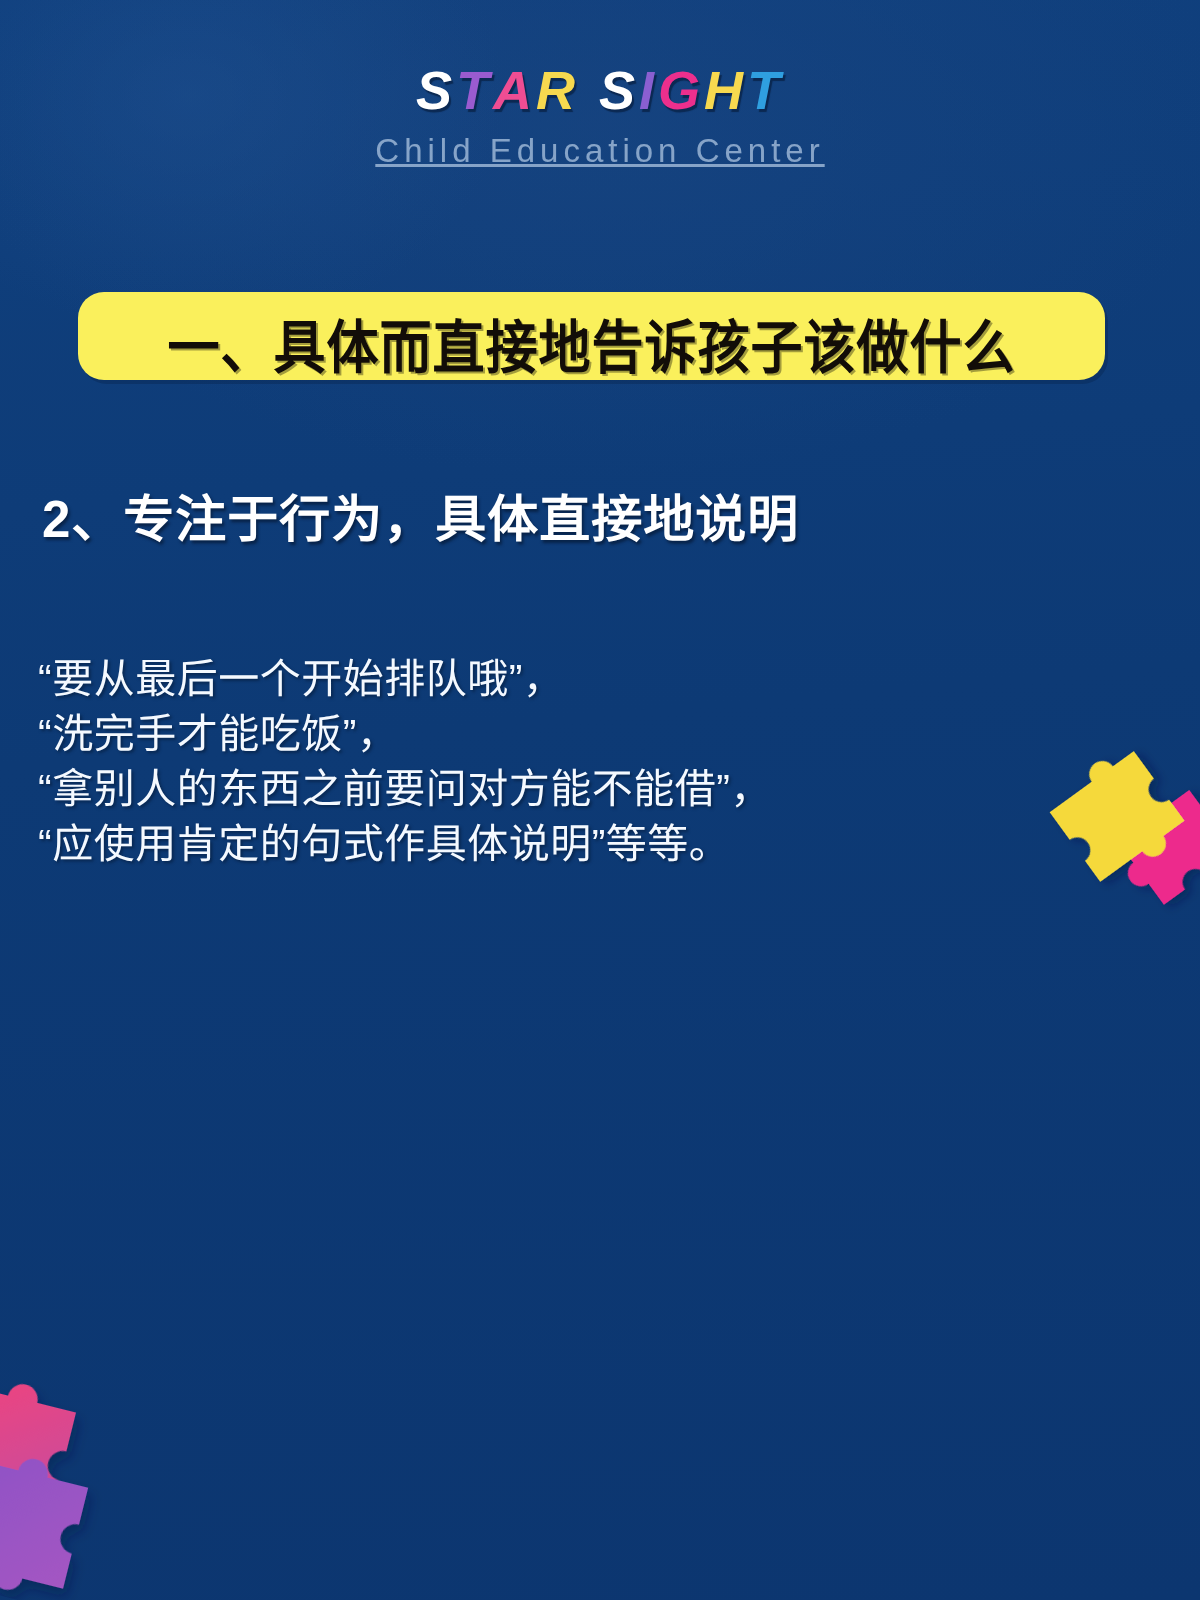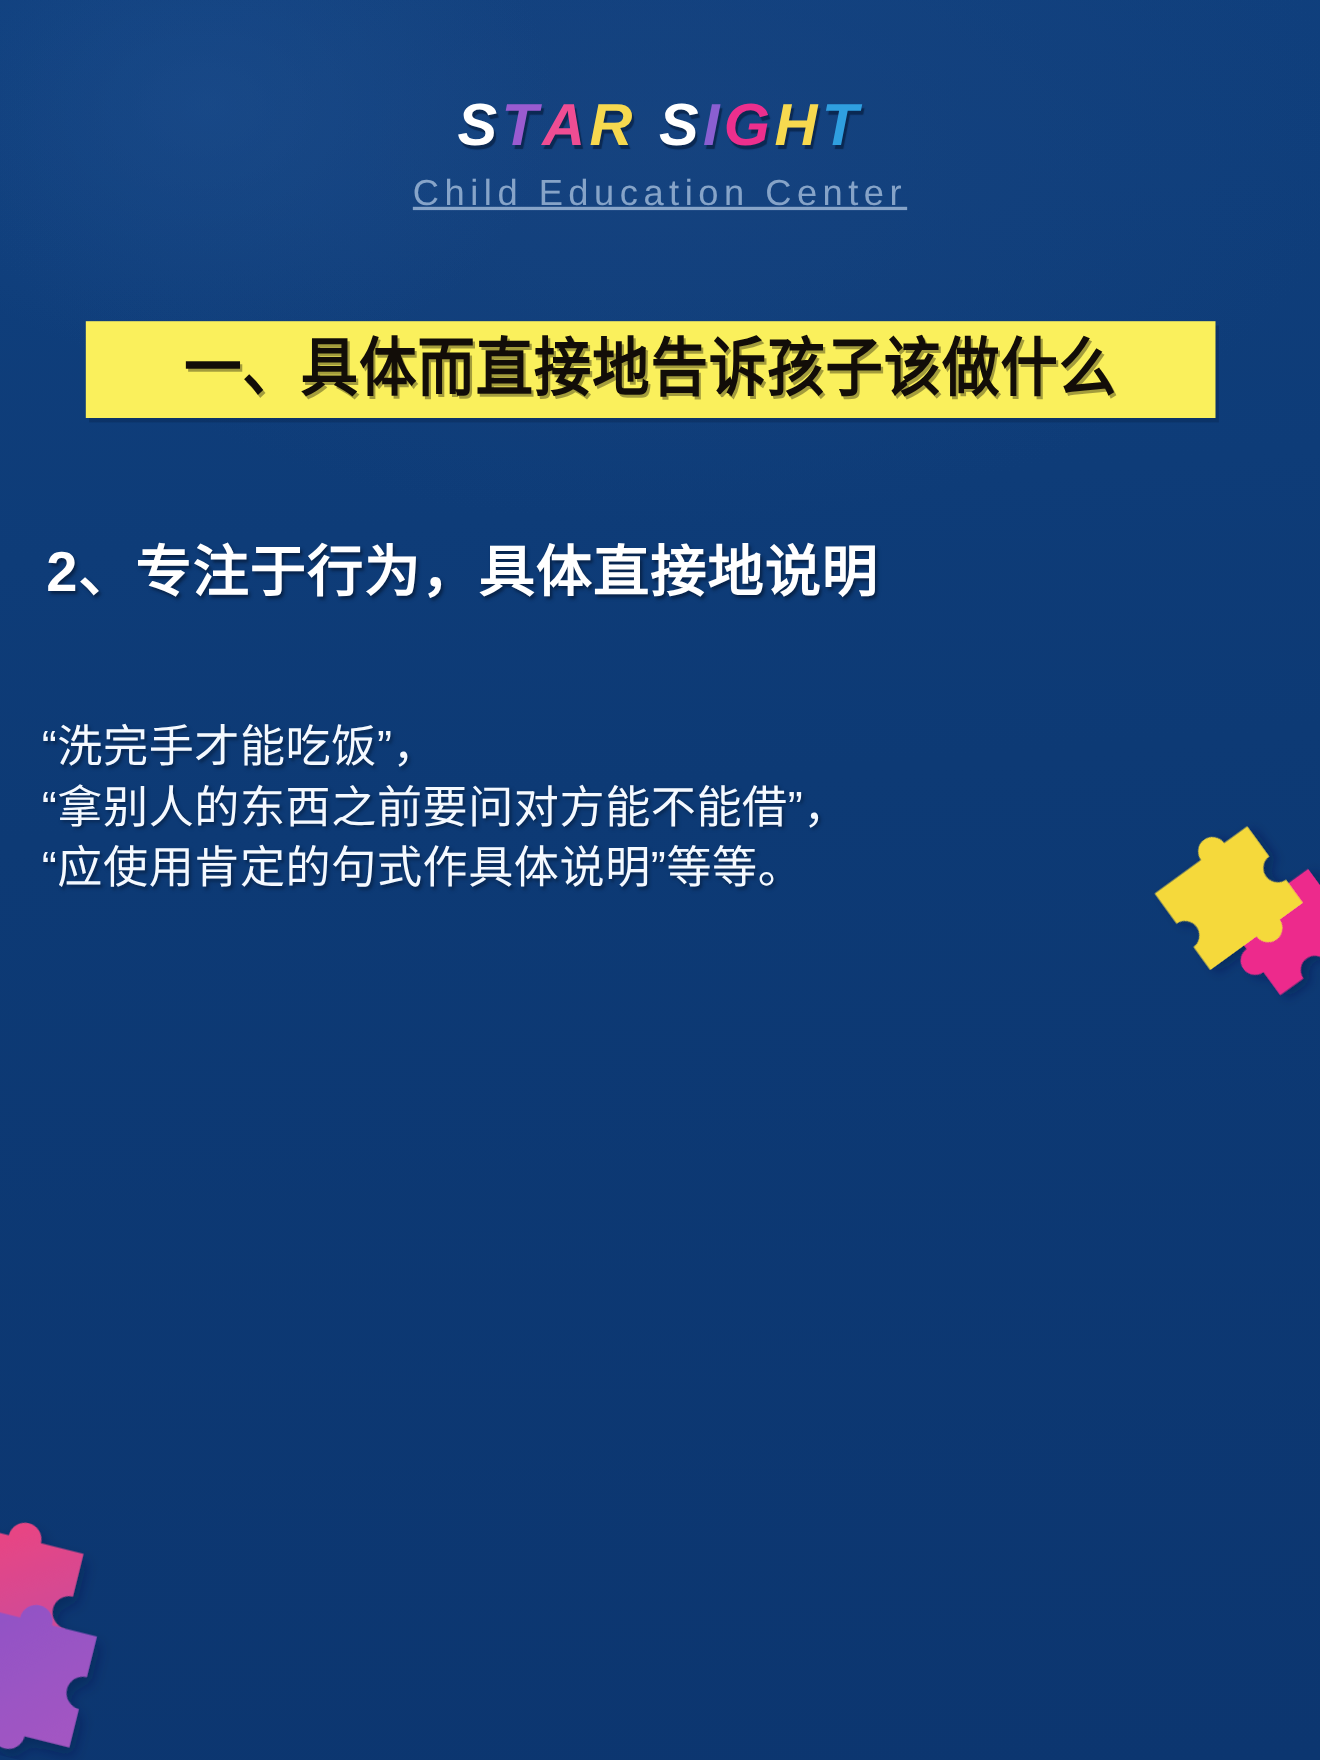--- a/index.html
+++ b/index.html
@@ -34,21 +34,20 @@
     text-align: center;
   }
   .brand-word {
     display: inline-block;
     font-size: 54px;
     font-weight: bold;
     font-style: italic;
     letter-spacing: 4px;
     line-height: 1.05;
     white-space: pre;
-    margin-top: 24px;
   }
   .brand-word .sp { display: inline-block; width: 20px; }
   .brand-word span.l {
     display: inline-block;
     text-shadow: 2px 3px 1px rgba(3,20,45,0.55);
   }
   .brand-sub {
     margin-top: 14px;
     font-size: 33px;
     font-weight: normal;
@@ -60,23 +59,24 @@
 
   
   .banner {
     position: absolute;
     left: 78px;
     top: 292px;
     width: 1027px;
     height: 88px;
     background: #faf05c;
     display: flex;
-    align-items: flex-start;
+    align-items: flex-end;
     justify-content: center;
     box-shadow: 3px 4px 0 rgba(5,25,55,0.25);
+    border-radius: 26px;
   }
   .banner-text {
     font-family: "DejaVu Sans", "Liberation Sans", sans-serif;
     font-size: 52px;
     font-weight: bold;
     color: #120d08;
     letter-spacing: 1px;
     white-space: nowrap;
     transform: scaleY(1.12);
     text-shadow: 2px 2px 0 rgba(0,0,0,0.35);
@@ -157,20 +157,21 @@
   </div>
 
   <div class="banner">
     <div class="banner-text">一、具体而直接地告诉孩子该做什么</div>
   </div>
 
   <div class="subheading">2、专注于行为，具体直接地说明</div>
 
   <div class="body-copy">
       <div class="body-line spacer">&nbsp;</div>
+      <div class="body-line">“要从最后一个开始排队哦”，</div>
       <div class="body-line">“洗完手才能吃饭”，</div>
       <div class="body-line">“拿别人的东西之前要问对方能不能借”，</div>
       <div class="body-line">“应使用肯定的句式作具体说明”等等。</div>
     </div>
 
   <div class="puzzle-right">
     <svg viewBox="0 0 190 190" width="190" height="190" aria-hidden="true">
       <defs>
         <filter id="pshadow" x="-30%" y="-30%" width="190%" height="190%">
           <feDropShadow dx="4" dy="6" stdDeviation="5" flood-color="#071f44" flood-opacity="0.45"></feDropShadow>

